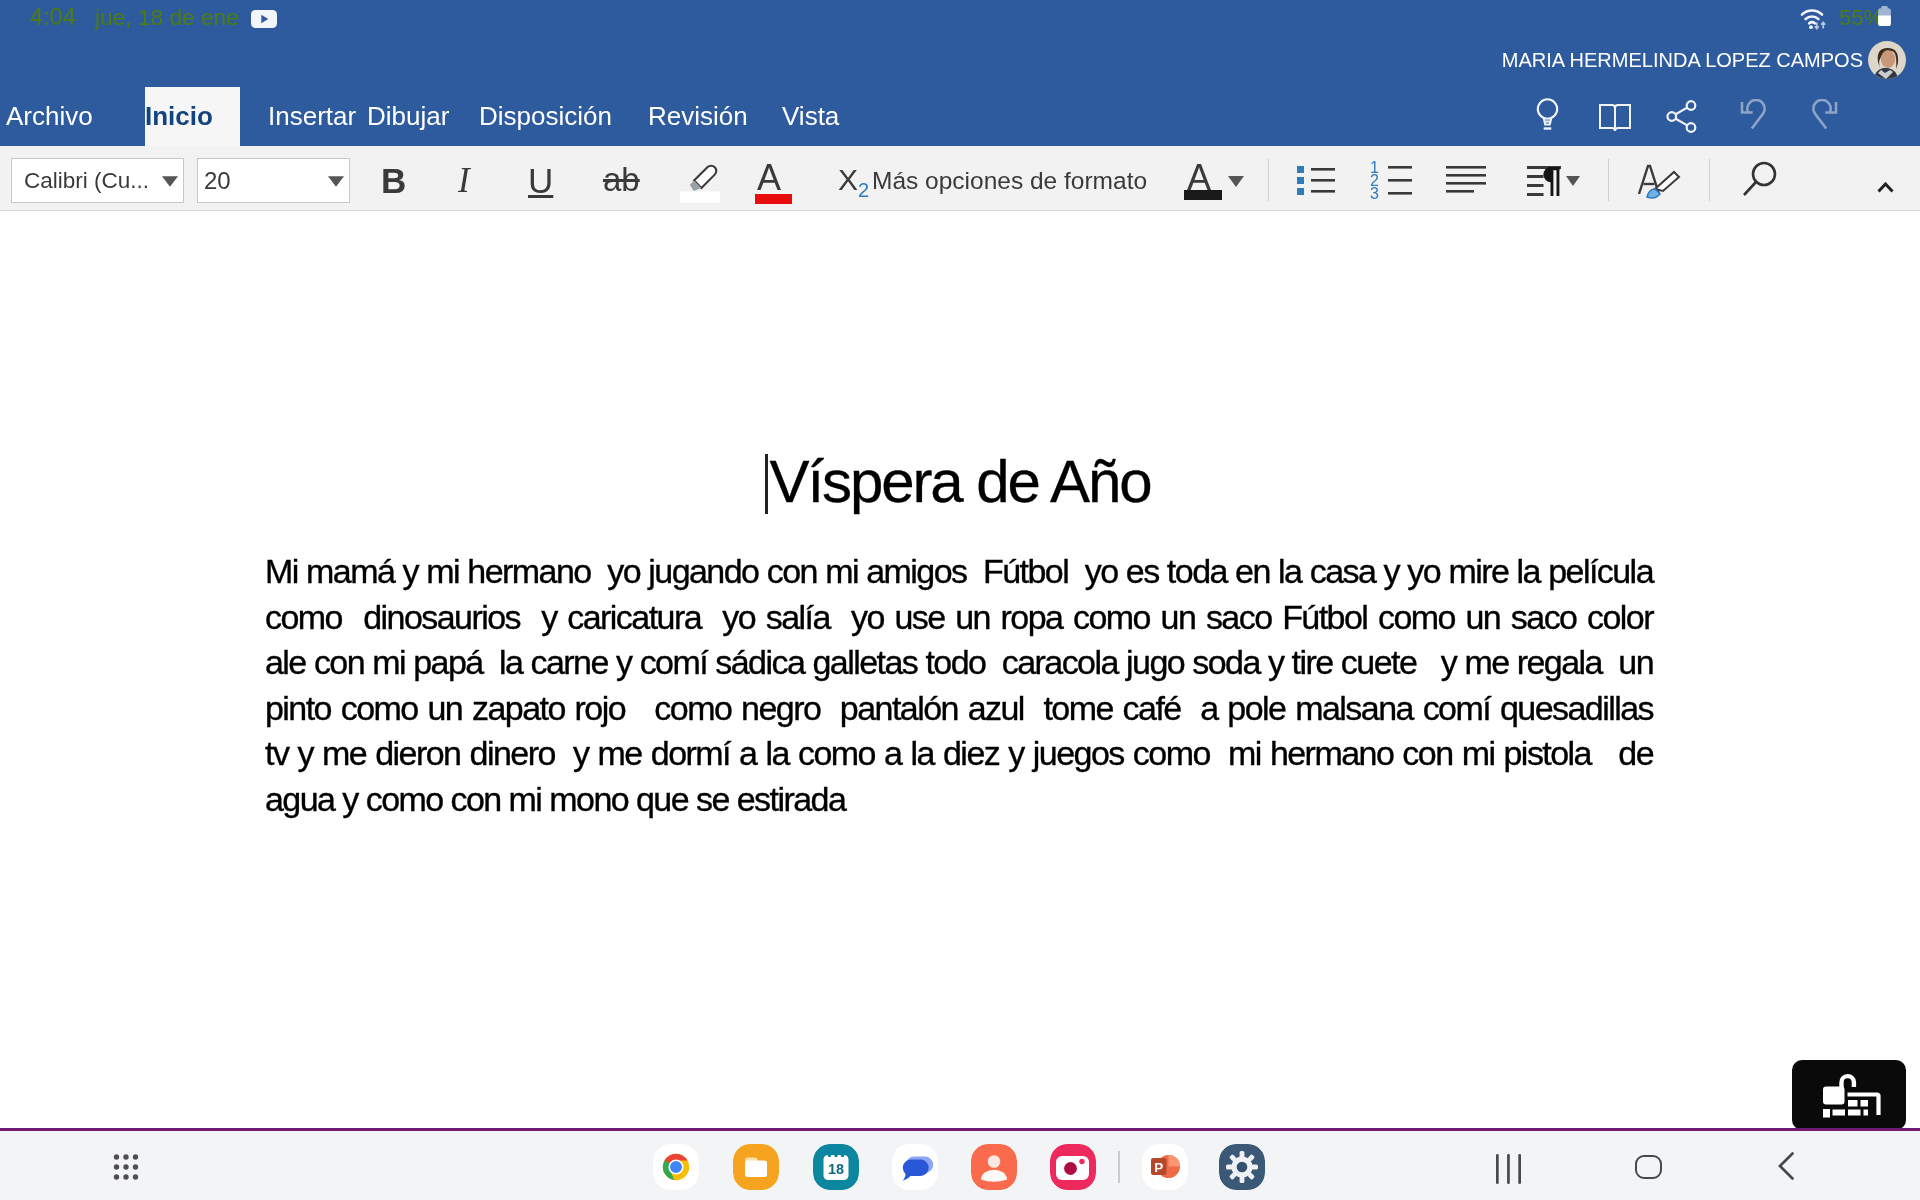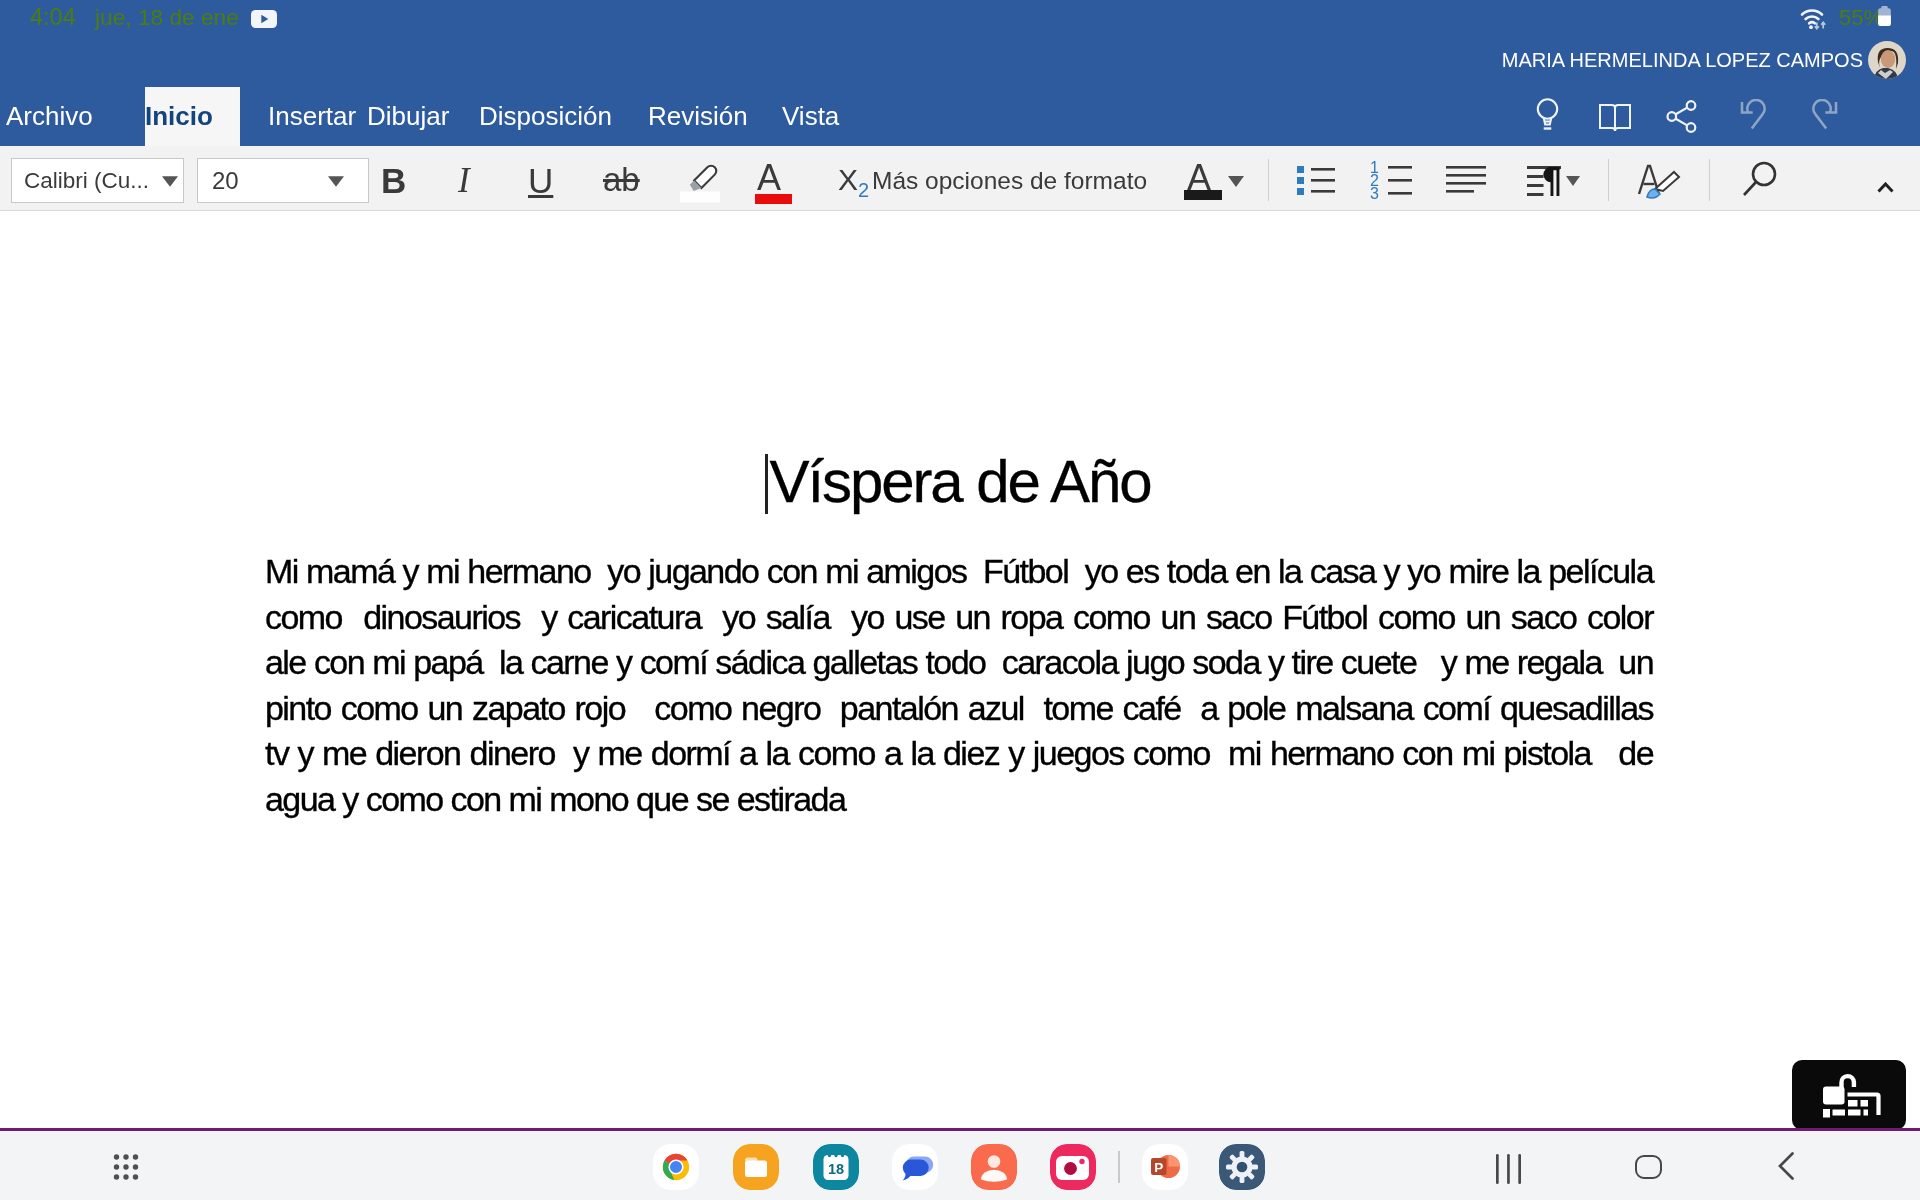--- a/index.html
+++ b/index.html
@@ -110,21 +110,21 @@
     <path d="M29 3 V13.4 H18.3"></path>
     <path d="M22.7 13.7 A8.7 8.7 0 1 0 8.5 15.4 L19.2 29.6"></path>
   </svg>
 </div>
 
 <div id="toolbar">
   <div class="dd" style="left:11px;top:12px;width:173px;height:45px;line-height:43px;padding-left:12px;font-size:22.5px;">Calibri (Cu...</div>
   <svg class="abs" style="left:162px;top:30px;" width="16" height="11" viewBox="0 0 18 12">
       <path d="M0 0 h18 L9 12 Z" fill="#555"></path>
     </svg>
-  <div class="dd" style="left:197px;top:12px;width:172px;height:45px;line-height:43px;padding-left:14px;">20</div>
+  <div class="dd" style="left:197px;top:12px;width:153px;height:45px;line-height:43px;padding-left:6px;">20</div>
   <svg class="abs" style="left:328px;top:30px;" width="16" height="11" viewBox="0 0 18 12">
       <path d="M0 0 h18 L9 12 Z" fill="#555"></path>
     </svg>
   <div class="tbtxt" style="left:381px;top:15px;font-size:35px;font-weight:bold;">B</div>
   <div class="tbtxt" style="left:458px;top:15px;font-size:35px;font-style:italic;font-family:'Liberation Serif',serif;">I</div>
   <div class="tbtxt" style="left:528px;top:15px;font-size:35px;text-decoration:underline;">U</div>
   <div class="tbtxt" style="left:603px;top:15px;font-size:33px;text-decoration:line-through;">ab</div>
 
   <svg class="abs" style="left:680px;top:15px;" width="42" height="42" viewBox="0 0 42 42">
     <g transform="translate(22 19) rotate(45)">

